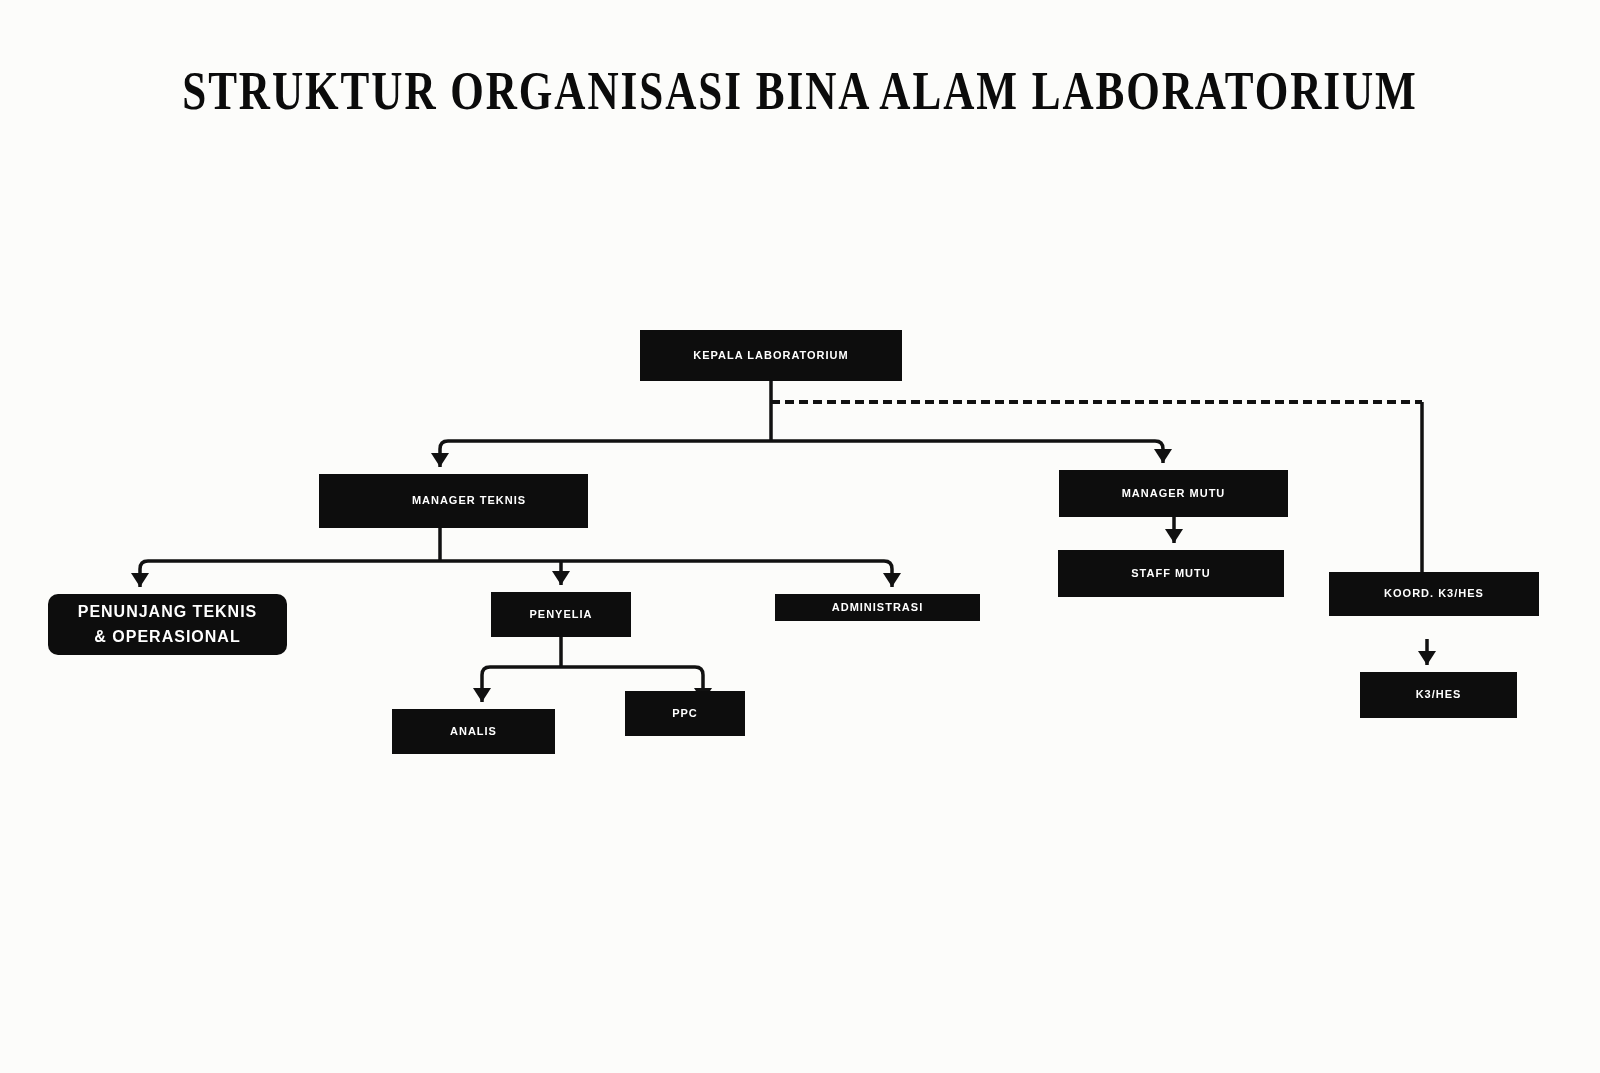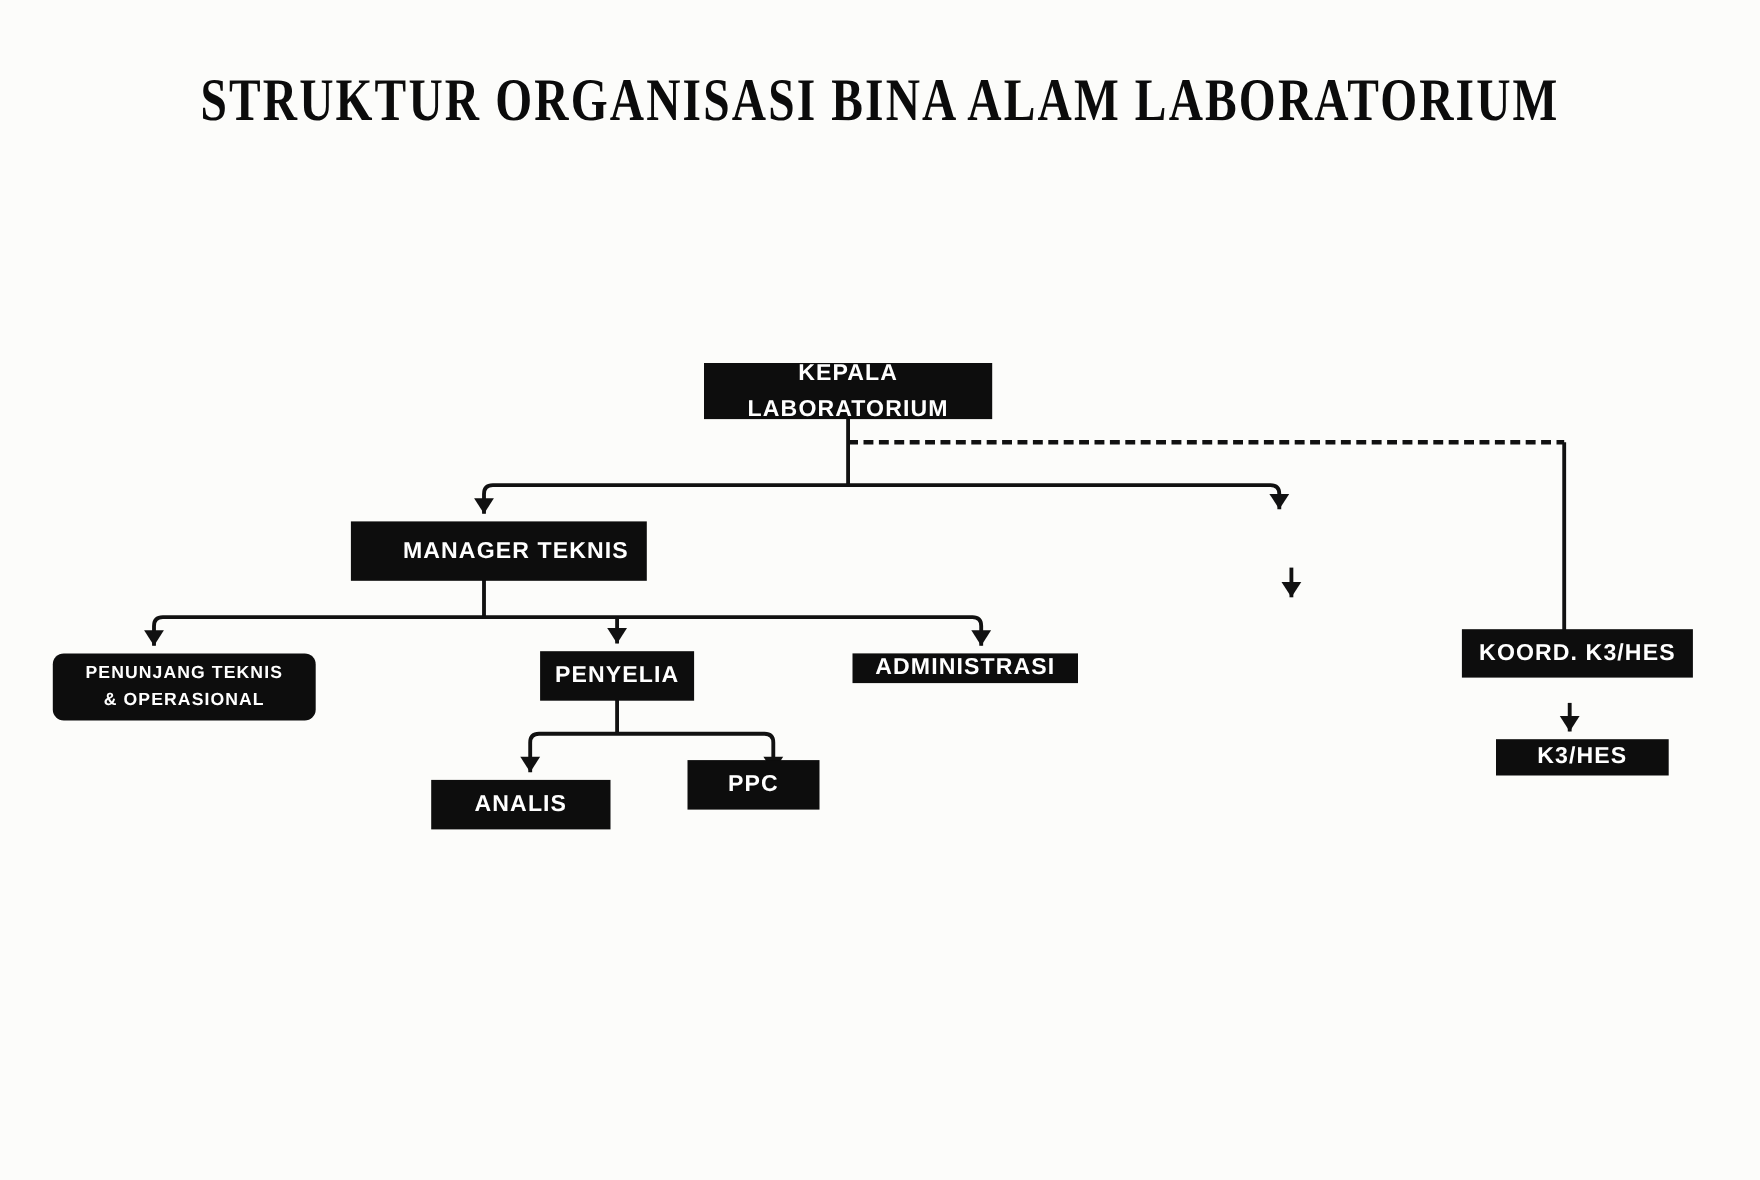--- a/index.html
+++ b/index.html
@@ -29,21 +29,21 @@
   }
   .node {
     position: absolute;
     background: #0d0d0d;
     color: #ffffff;
     display: flex;
     align-items: center;
     justify-content: center;
     text-align: center;
     font-weight: 700;
-    font-size: 21px;
+    font-size: 11px;
     letter-spacing: 1px;
     line-height: 1.55;
     white-space: pre-line;
   }
   .node.small-text { font-size: 16px; }
   svg.wires {
     position: absolute;
     top: 0; left: 0;
   }
   svg.wires path {
@@ -88,30 +88,32 @@
     <path d="M561 636 L561 667"></path>
     <path marker-start="url(#ah)" marker-end="url(#ah)" d="M482 702 L482 675 Q482 667 490 667 L695 667 Q703 667 703 675 L703 702"></path>
 
     <path marker-end="url(#ah)" d="M1427 639 L1427 665"></path>
   </svg>
 
   <div class="node" style="left:640px; top:330px; width:262px; height:51px;">KEPALA LABORATORIUM</div>
 
   <div class="node" style="left:319px; top:474px; width:238px; height:54px;padding-left:31px;">MANAGER TEKNIS</div>
 
+  <div class="node" style="left:1059px; top:470px; width:229px; height:47px;">MANAGER MUTU</div>
 
+  <div class="node" style="left:1058px; top:550px; width:226px; height:47px;">STAFF MUTU</div>
 
   <div class="node small-text" style="left:48px; top:594px; width:239px; height:61px;border-radius:10px;">PENUNJANG TEKNIS
 &amp; OPERASIONAL</div>
 
   <div class="node" style="left:491px; top:592px; width:140px; height:45px;">PENYELIA</div>
 
   <div class="node" style="left:775px; top:594px; width:205px; height:27px;">ADMINISTRASI</div>
 
   <div class="node" style="left:392px; top:709px; width:163px; height:45px;text-align:right;">ANALIS</div>
 
   <div class="node" style="left:625px; top:691px; width:120px; height:45px;">PPC</div>
 
   <div class="node" style="left:1329px; top:572px; width:210px; height:44px;">KOORD. K3/HES</div>
 
-  <div class="node" style="left:1360px; top:672px; width:157px; height:33px;">K3/HES</div>
+  <div class="node" style="left:1360px; top:672px; width:157px; height:46px;">K3/HES</div>
 
 </div>
 
 </body></html>

